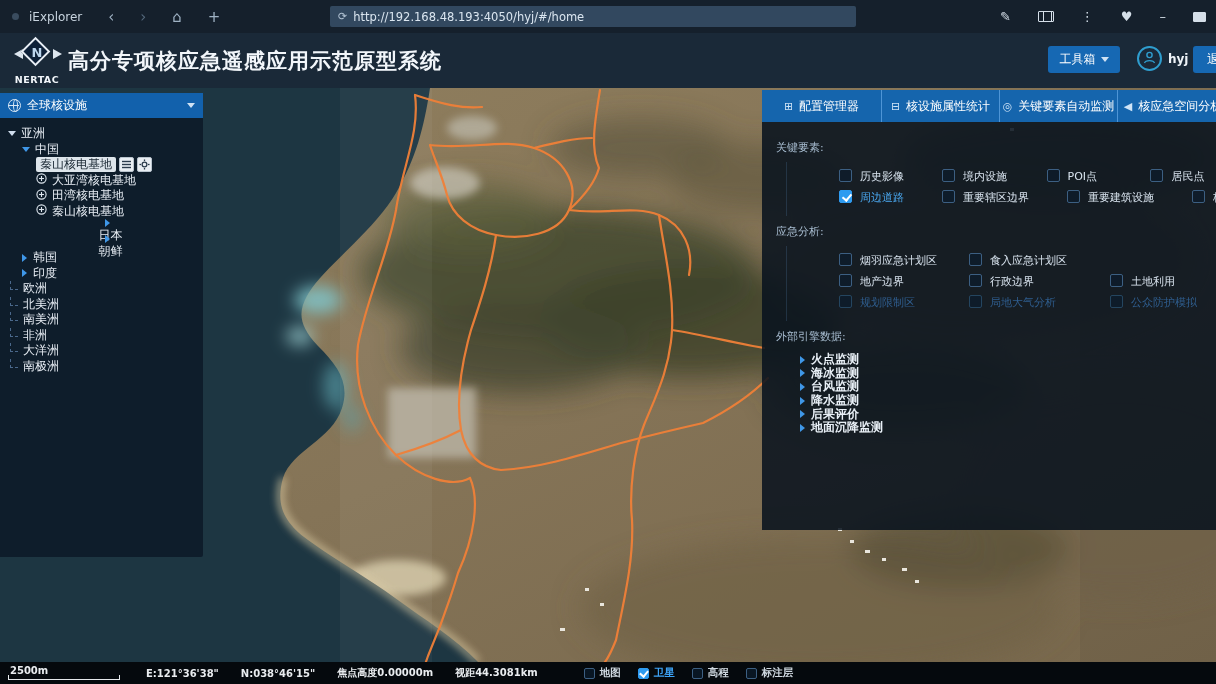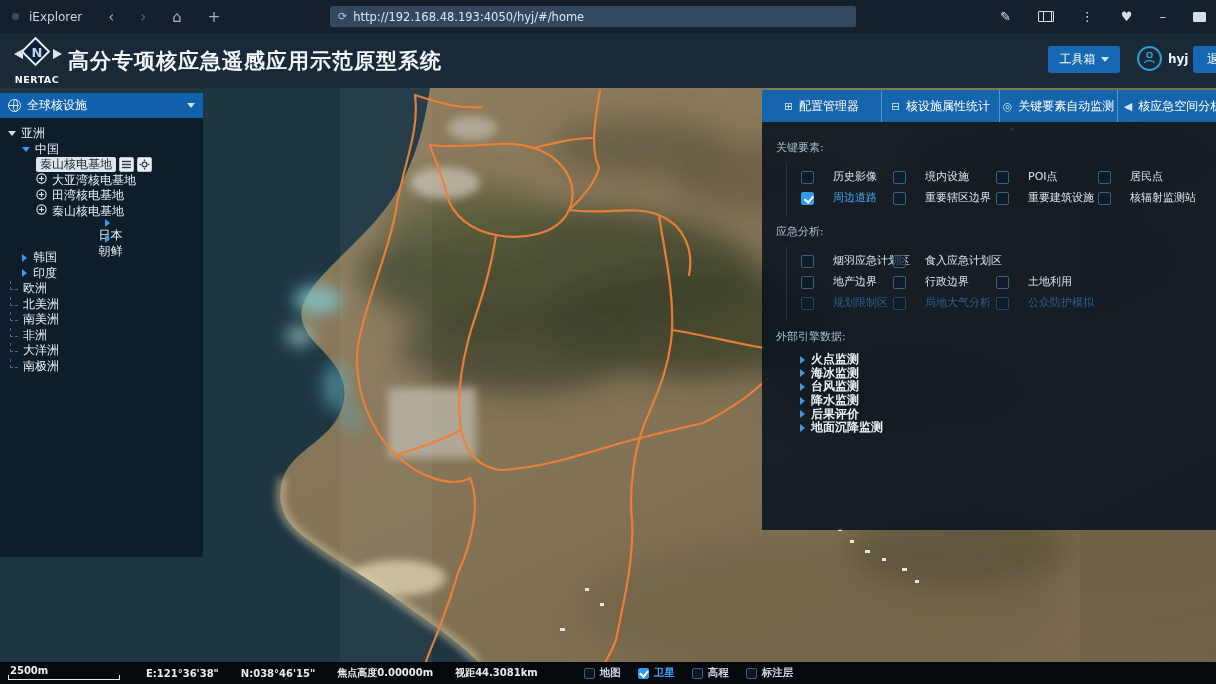--- a/index.html
+++ b/index.html
@@ -69,21 +69,21 @@
   .rpanel { position:absolute; left:762px; top:90px; width:466px; height:440px; z-index:30; }
   .ptabs { display:flex; height:32px; }
   .ptab { background:#1565ad; color:#fff; font-size:12px; display:flex; align-items:center; justify-content:center;
     gap:6px; border-right:1px solid #4e95d6; cursor:pointer; }
   .ptab:nth-child(1){width:120px}.ptab:nth-child(2){width:118px}.ptab:nth-child(3){width:118px}.ptab:nth-child(4){width:110px;border-right:none}
   .ptab .pic { font-size:11px; color:#cfe4f7; }
   .pbody { background:rgba(8,18,30,.87); height:408px; padding:10px 0 0 14px; }
   .sec-title { color:#a9bed2; font-size:11px; margin:8px 0 7px; }
   .chk-rows { margin-left:10px; border-left:1px solid rgba(90,140,190,.22); padding:4px 0 8px 14px; }
   .crow { display:flex; height:21px; align-items:center; }
-  .cell { display:flex; align-items:flex-end; gap:19px; white-space:nowrap; }
+  .cell { display:flex; align-items:flex-start; gap:8px; white-space:nowrap;margin-left:38px; }
   .cell.c0{width:92px}.cell.c1{width:103px}.cell.c2{width:102px}.cell.c3{width:120px}
   .box { width:13px; height:13px; border:1px solid #3c5f82; background:rgba(12,28,46,.7); border-radius:2px; flex:none; position:relative; cursor:pointer; }
   .box.on { background:#2e9bf0; border-color:#2e9bf0; }
   .box.on::after { content:""; position:absolute; left:3.5px; top:1px; width:4px; height:7px;
     border-right:2px solid #fff; border-bottom:2px solid #fff; transform:rotate(40deg); }
   .clabel { font-size:11px; color:#d9e4ef; cursor:pointer; }
   .clabel.on { color:#4aa8f0; }
   .dis .box { border-color:#24455f; }
   .dis .clabel { color:#2f5e8f; }
   .engine { margin-left:10px; padding:2px 0 0 14px; }

